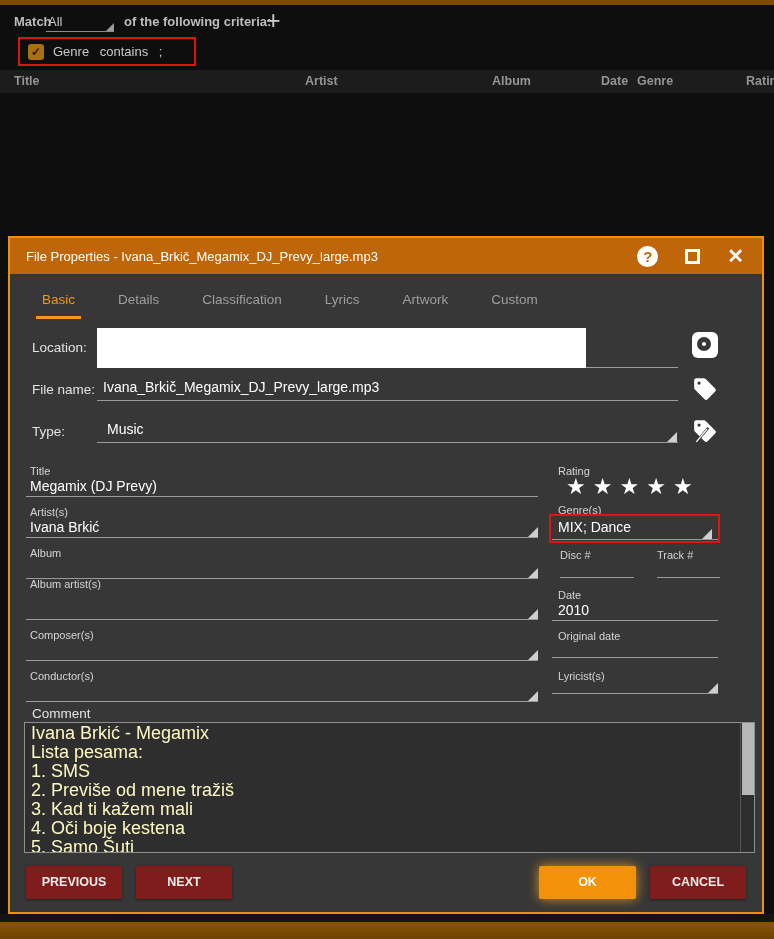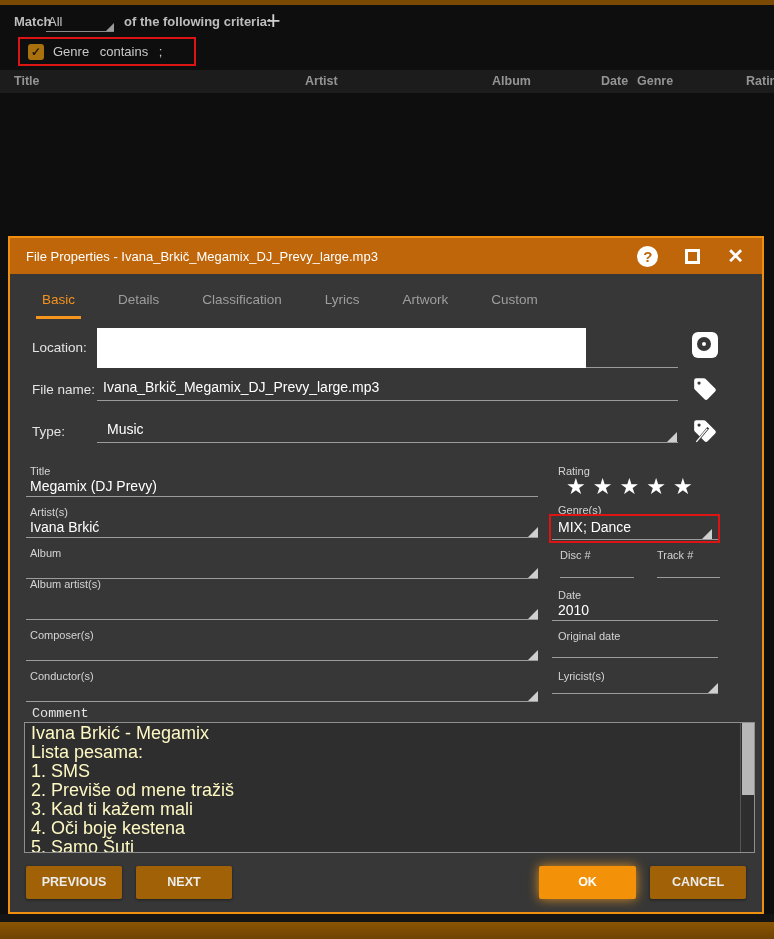--- a/index.html
+++ b/index.html
@@ -55,21 +55,21 @@
   .fvalue { position:absolute; color:#fff; font-size:14px; white-space:nowrap; }
 
   .stars { position:absolute; left:556px; top:236px; color:#fff; font-size:22px; letter-spacing:7px; cursor:pointer; }
   .red-box { position:absolute; border:2px solid #dd1414; pointer-events:none; }
 
   .comment-box { position:absolute; left:14px; top:484px; width:731px; height:131px; border:1px solid #8f8f8f; background:#2e2e2e; overflow:hidden; cursor:text; }
   .comment-text { position:absolute; left:6px; top:1px; right:18px; color:#fef9c3; font-size:18px; line-height:19px; white-space:pre-line; }
   .scrollbar { position:absolute; right:0; top:0; width:14px; height:129px; background:#2e2e2e; border-left:1px solid #555; }
   .scroll-thumb { position:absolute; left:1px; top:0; width:13px; height:72px; background:#b7b7b7; cursor:pointer; }
 
-  .btn { position:absolute; top:628px; height:33px; background:#a16207; color:#ececec; font-size:12.5px; font-weight:bold; text-align:center; line-height:33px; border-radius:2px; cursor:pointer; box-shadow:0 1px 3px rgba(0,0,0,.45); }
+  .btn { position:absolute; top:628px; height:33px; background:#7f1d1d; color:#ececec; font-size:12.5px; font-weight:bold; text-align:center; line-height:33px; border-radius:2px; cursor:pointer; box-shadow:0 1px 3px rgba(0,0,0,.45); }
   .btn-previous { left:16px; width:96px; }
   .btn-next { left:126px; width:96px; }
   .btn-ok { left:529px; width:97px; background:#f39208; color:#fff; box-shadow:0 0 12px rgba(250,160,30,.85); }
   .btn-cancel { left:640px; width:96px; }
 
   .footer-strip { position:absolute; left:0; top:922px; width:774px; height:17px; background:linear-gradient(#8a5404,#6f4302); }
   .gap-under-dialog { position:absolute; left:0; top:914px; width:774px; height:8px; background:#141414; }
 
   .tagsvg { display:block; }
 </style>
@@ -203,21 +203,21 @@
 
     <span class="flabel" style="left:548px;top:392px;">Original date</span>
     <span class="fvalue" style="left:548px;top:403px;"></span>
     <div class="uline" style="left:542px;top:419px;width:166px;"></div>
 
     <span class="flabel" style="left:548px;top:432px;">Lyricist(s)</span>
     <span class="fvalue" style="left:548px;top:443px;"></span>
     <div class="uline" style="left:542px;top:455px;width:166px;"></div>
     <span class="tri" style="left:698px;top:445px;"></span>
 
-    <span class="rowlabel" style="left:22px;top:468px;font-family:Liberation Mono, monospace;">Comment</span>
+    <span class="rowlabel" style="left:22px;top:468px;">Comment</span>
     <div class="comment-box">
       <div class="comment-text">Ivana Brkić - Megamix
 Lista pesama:
 1. SMS
 2. Previše od mene tražiš
 3. Kad ti kažem mali
 4. Oči boje kestena
 5. Samo Šuti
 6. Nije je me sram</div>
       <div class="scrollbar">

